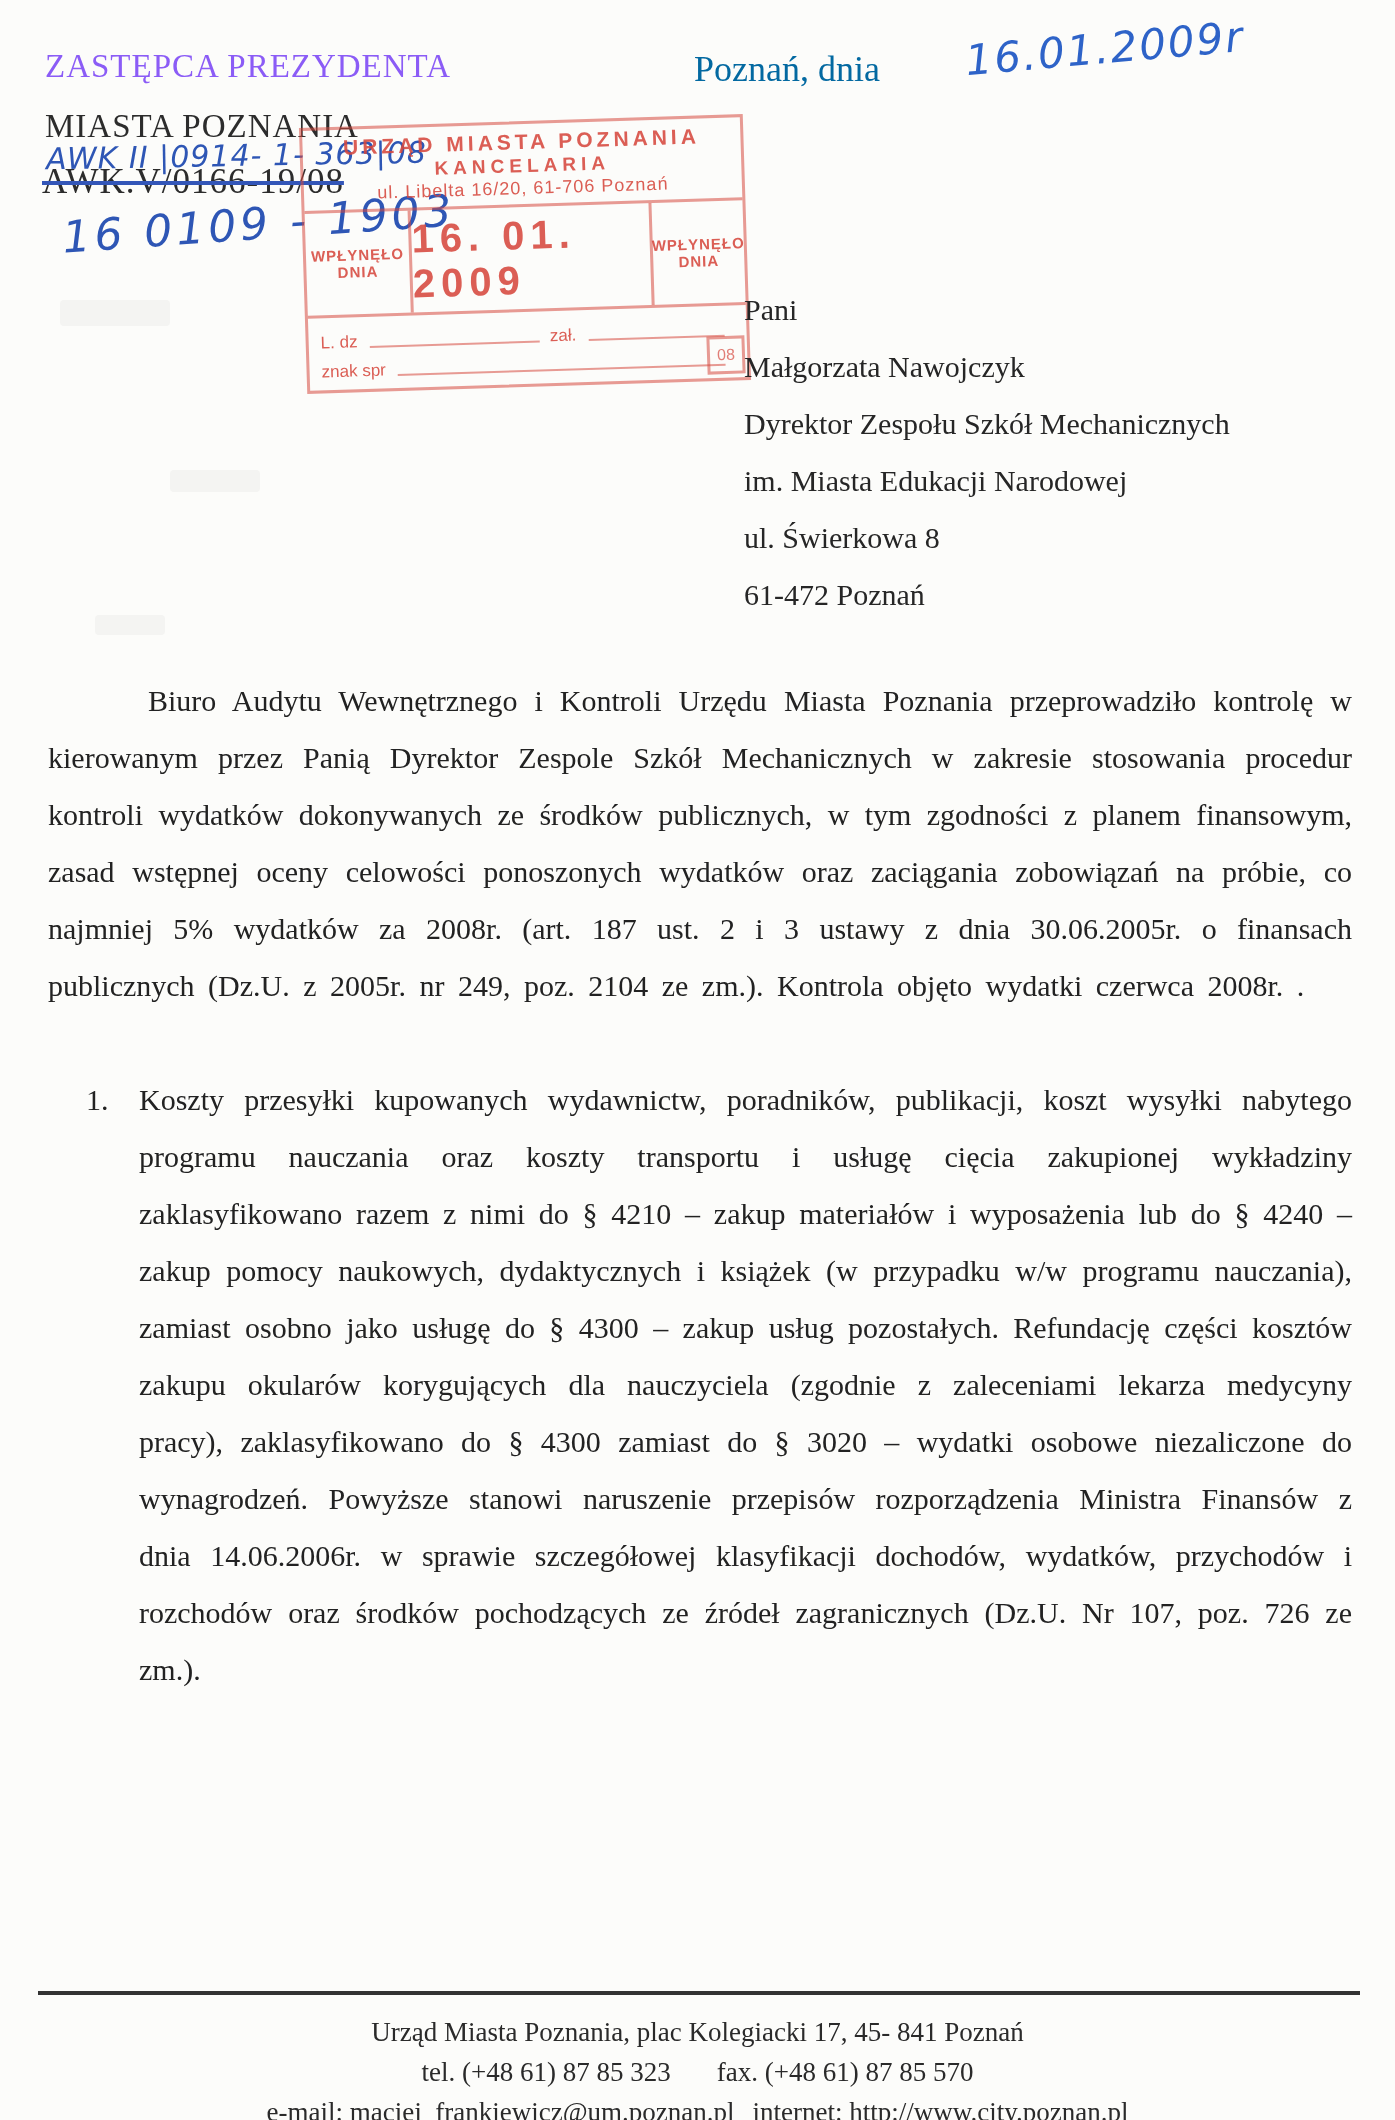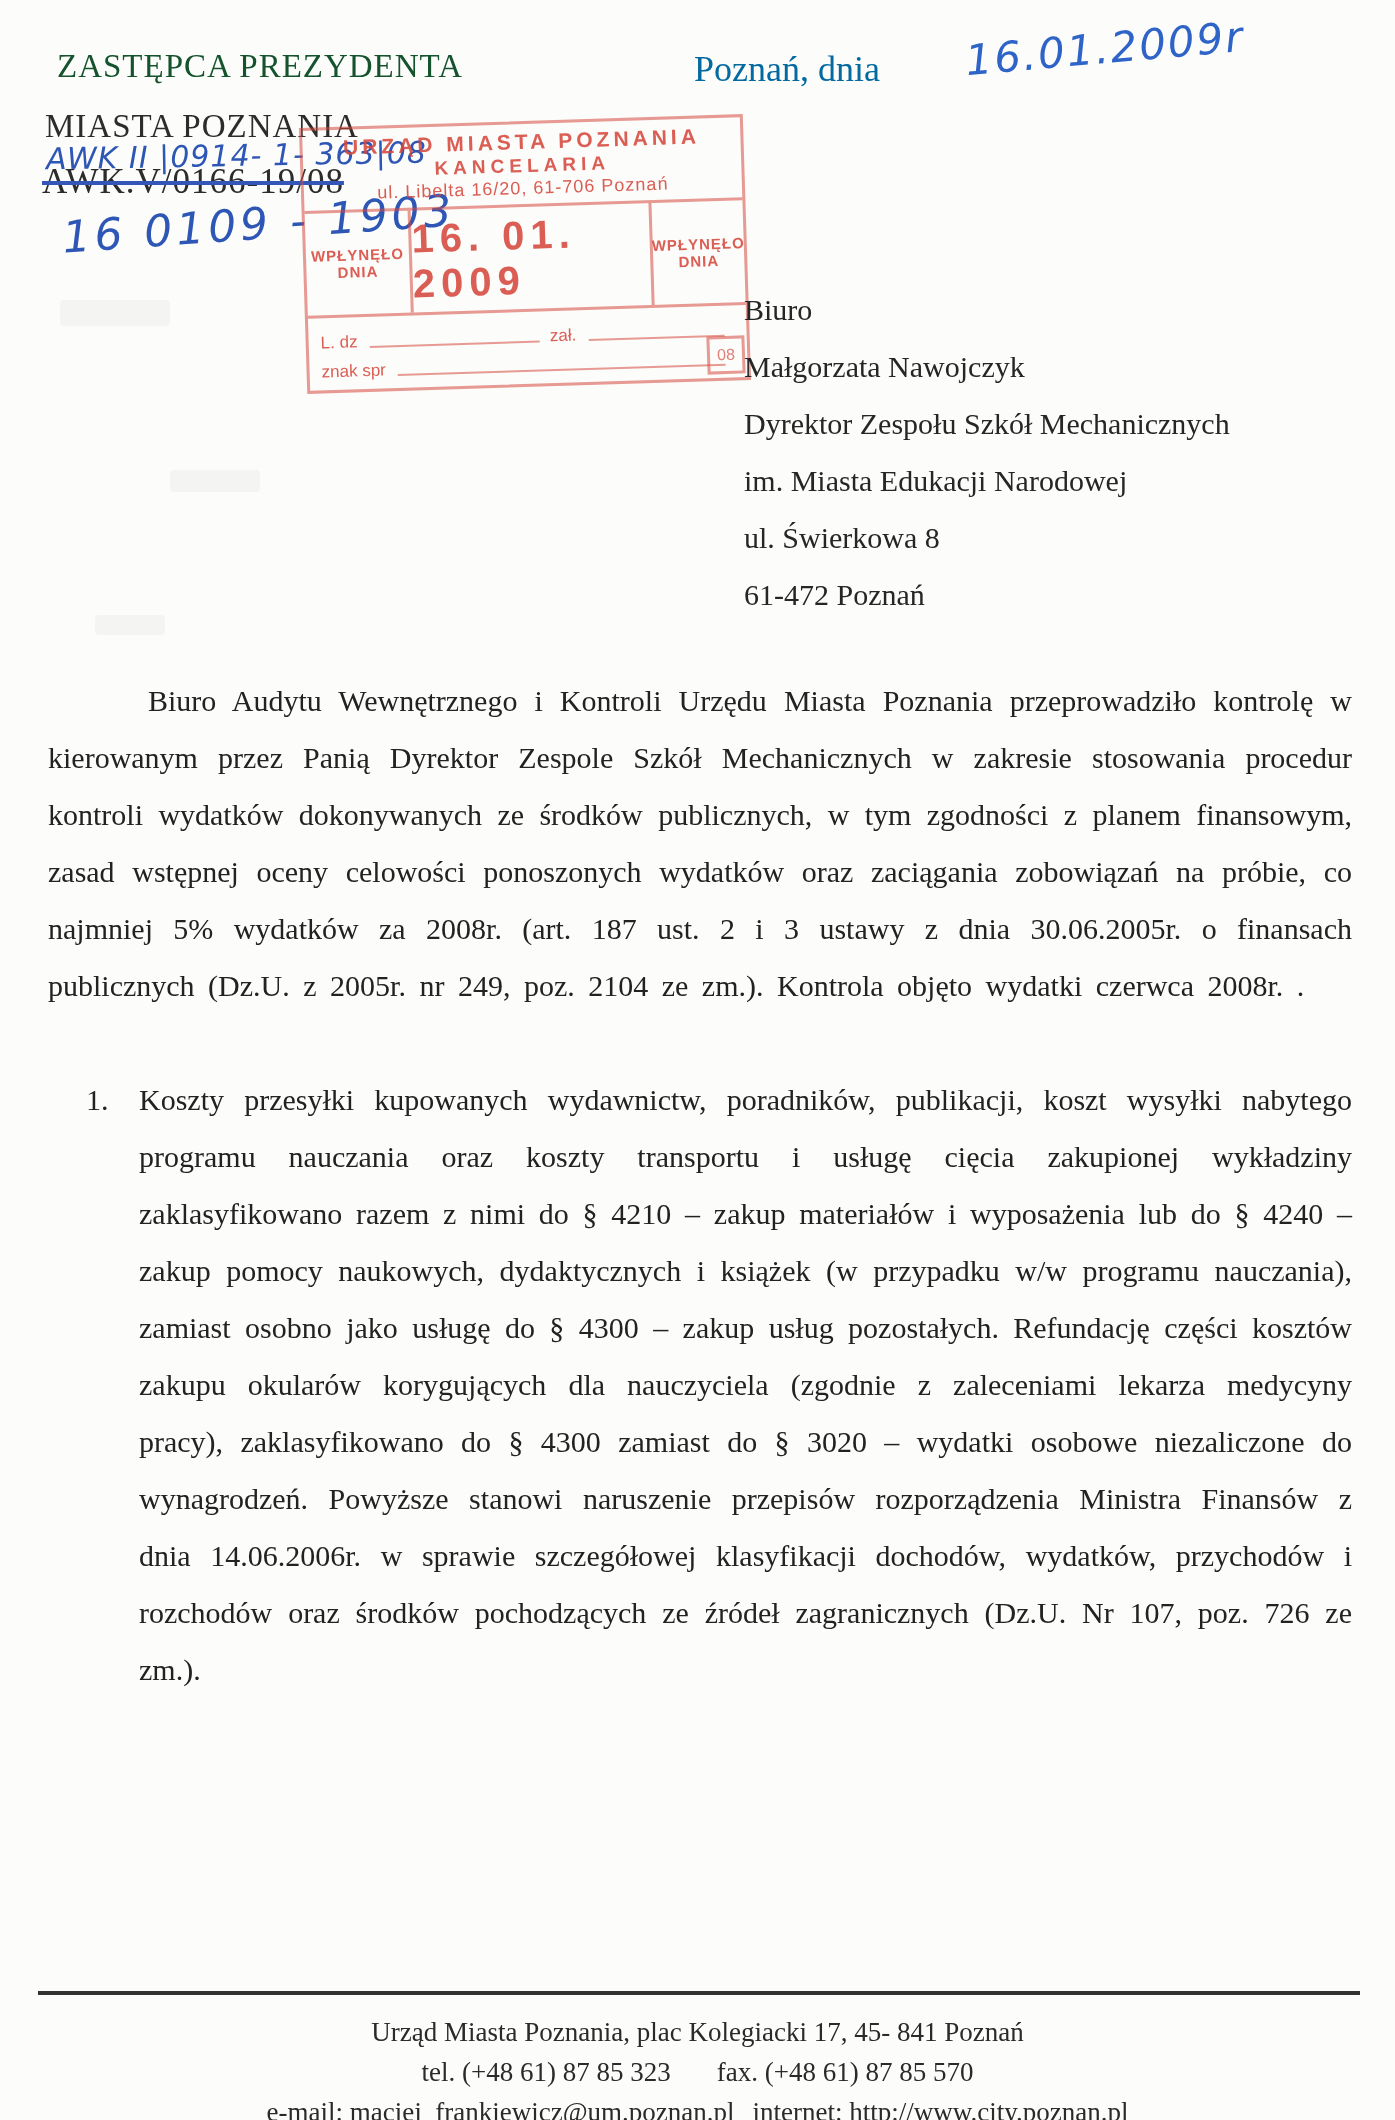--- a/index.html
+++ b/index.html
@@ -8,21 +8,21 @@
     width:1395px; height:2120px;
     margin:0 auto;
     background:#fcfcfa;
     overflow:hidden;
     font-family:"Liberation Serif", serif;
     color:#262626;
   }
   
   .sender-line1 {
     position:absolute; left:45px; top:48px;
-    font-size:33px; letter-spacing:1px; color:#14532d;margin-left:12px;
+    font-size:33px; letter-spacing:1px; color:#8b5cf6;
   }
   .sender-line2 {
     position:absolute; left:45px; top:108px;
     font-size:33px; letter-spacing:1px; color:#2c2c2c;
   }
   .place-date {
     position:absolute; left:694px; top:48px;
     font-size:36px; color:#0369a1;
   }
   .hw { font-family:"DejaVu Sans", sans-serif; font-style:italic; color:#2e56b5; }
@@ -160,21 +160,21 @@
       </div>
       <div class="st-row">
         <span>znak spr</span>
         <span class="st-line"></span>
       </div>
     </div>
   </div>
   <div class="stamp-small-box">08</div>
 
   <div class="recipient">
-    <div>Biuro</div>
+    <div>Pani</div>
     <div>Małgorzata Nawojczyk</div>
     <div>Dyrektor Zespołu Szkół Mechanicznych</div>
     <div>im. Miasta Edukacji Narodowej</div>
     <div>ul. Świerkowa 8</div>
     <div>61-472 Poznań</div>
   </div>
 
   <div class="body-text">
     <p class="p1">Biuro Audytu Wewnętrznego i Kontroli Urzędu Miasta Poznania przeprowadziło kontrolę w kierowanym przez Panią Dyrektor Zespole Szkół Mechanicznych w zakresie stosowania procedur kontroli wydatków dokonywanych ze środków publicznych, w tym zgodności z planem finansowym, zasad wstępnej oceny celowości ponoszonych wydatków oraz zaciągania zobowiązań na próbie, co najmniej 5% wydatków za 2008r. (art. 187 ust. 2 i 3 ustawy z dnia 30.06.2005r. o finansach publicznych (Dz.U. z 2005r. nr 249, poz. 2104 ze zm.). Kontrola objęto wydatki czerwca 2008r. .</p>
     <div class="list-item">

